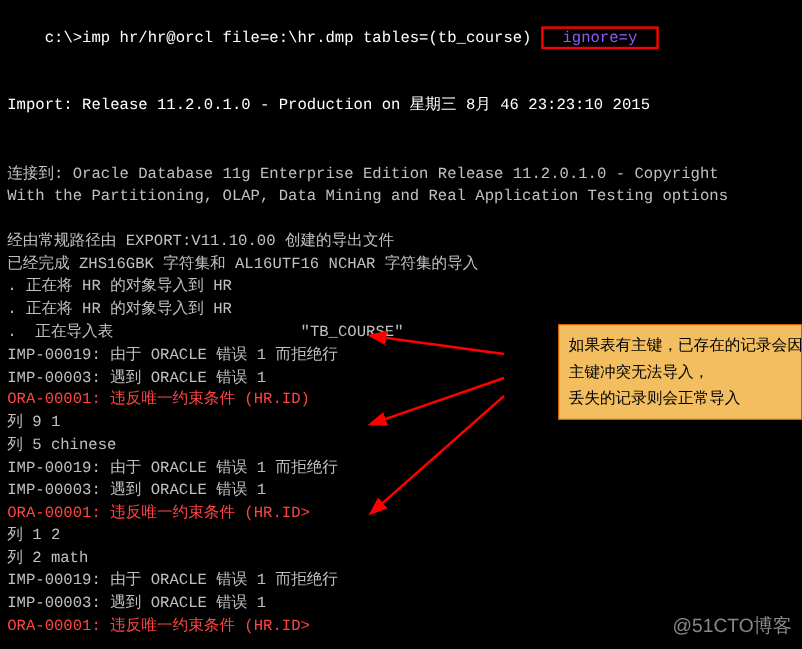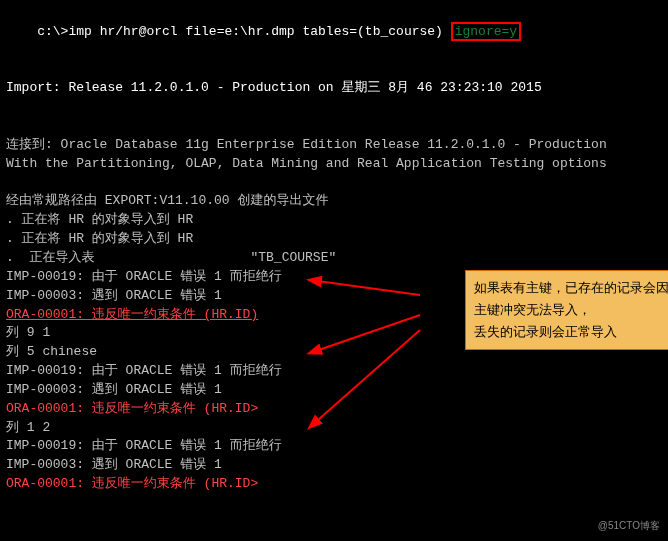--- a/index.html
+++ b/index.html
@@ -35,60 +35,62 @@
       padding: 6px 8px;
       border: 1px solid #cc6600;
       line-height: 1.6;
       width: 210px;
     }
     .watermark {
       position: absolute;
       bottom: 8px;
       right: 8px;
       color: #888;
-      font-size: 10px;
+      font-size: 16px;
       font-family: Arial, sans-serif;
     }
     svg.arrows {
       position: absolute;
       top: 0; left: 0;
       width: 668px;
       height: 541px;
       pointer-events: none;
     }
   </style>
 </head>
 <body>
 
 <div class="terminal">
 
   <div class="line text-white">
-    <span>c:\&gt;imp hr/hr@orcl file=e:\hr.dmp tables=(tb_course) </span><span style="border: 2px solid red; padding: 0 2px; color: #15803d;">ignore=y</span>
+    <span>c:\&gt;imp hr/hr@orcl file=e:\hr.dmp tables=(tb_course) </span><span style="border: 2px solid red; padding: 0 16px; color: #8b5cf6;">ignore=y</span>
   </div>
 
   <div class="line">&nbsp;</div>
   <div class="line text-white">Import: Release 11.2.0.1.0 - Production on 星期三 8月 46 23:23:10 2015</div>
   <div class="line">&nbsp;</div>
   <div class="line">&nbsp;</div>
-  <div class="line">连接到: Oracle Database 11g Enterprise Edition Release 11.2.0.1.0 - Production</div>
+  <div class="line">连接到: Oracle Database 11g Enterprise Edition Release 11.2.0.1.0 - Copyright</div>
   <div class="line">With the Partitioning, OLAP, Data Mining and Real Application Testing options</div>
   <div class="line">&nbsp;</div>
   <div class="line">经由常规路径由 EXPORT:V11.10.00 创建的导出文件</div>
+  <div class="line">已经完成 ZHS16GBK 字符集和 AL16UTF16 NCHAR 字符集的导入</div>
   <div class="line">. 正在将 HR 的对象导入到 HR</div>
   <div class="line">. 正在将 HR 的对象导入到 HR</div>
   <div class="line">.  正在导入表&nbsp;&nbsp;&nbsp;&nbsp;&nbsp;&nbsp;&nbsp;&nbsp;&nbsp;&nbsp;&nbsp;&nbsp;&nbsp;&nbsp;&nbsp;&nbsp;&nbsp;&nbsp;&nbsp;&nbsp;"TB_COURSE"</div>
   <div class="line">IMP-00019: 由于 ORACLE 错误 1 而拒绝行</div>
   <div class="line">IMP-00003: 遇到 ORACLE 错误 1</div>
-  <div class="line" style="color: #ff4444; text-decoration: underline;">ORA-00001: 违反唯一约束条件 (HR.ID)</div>
+  <div class="line" style="color: #ff4444;">ORA-00001: 违反唯一约束条件 (HR.ID)</div>
   <div class="line">列 9 1</div>
   <div class="line">列 5 chinese</div>
   <div class="line">IMP-00019: 由于 ORACLE 错误 1 而拒绝行</div>
   <div class="line">IMP-00003: 遇到 ORACLE 错误 1</div>
   <div class="line" style="color: #ff4444;">ORA-00001: 违反唯一约束条件 (HR.ID&gt;</div>
   <div class="line">列 1 2</div>
+  <div class="line">列 2 math</div>
   <div class="line">IMP-00019: 由于 ORACLE 错误 1 而拒绝行</div>
   <div class="line">IMP-00003: 遇到 ORACLE 错误 1</div>
   <div class="line" style="color: #ff4444;">ORA-00001: 违反唯一约束条件 (HR.ID&gt;</div>
 
   <svg class="arrows">
 
     <line x1="420" y1="295" x2="310" y2="280" stroke="red" stroke-width="2" marker-end="url(#arrowhead)"></line>
 
     <line x1="420" y1="315" x2="310" y2="353" stroke="red" stroke-width="2" marker-end="url(#arrowhead)"></line>
 

